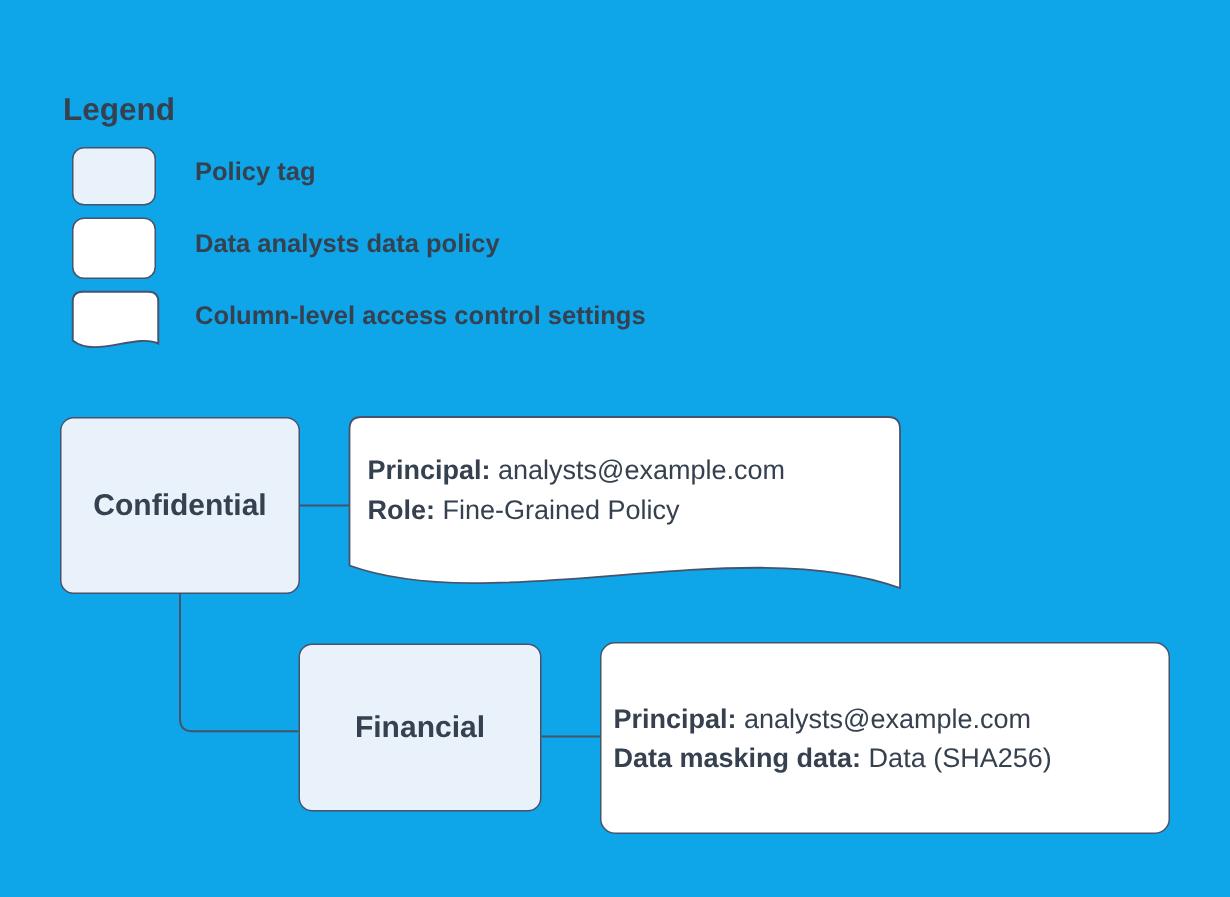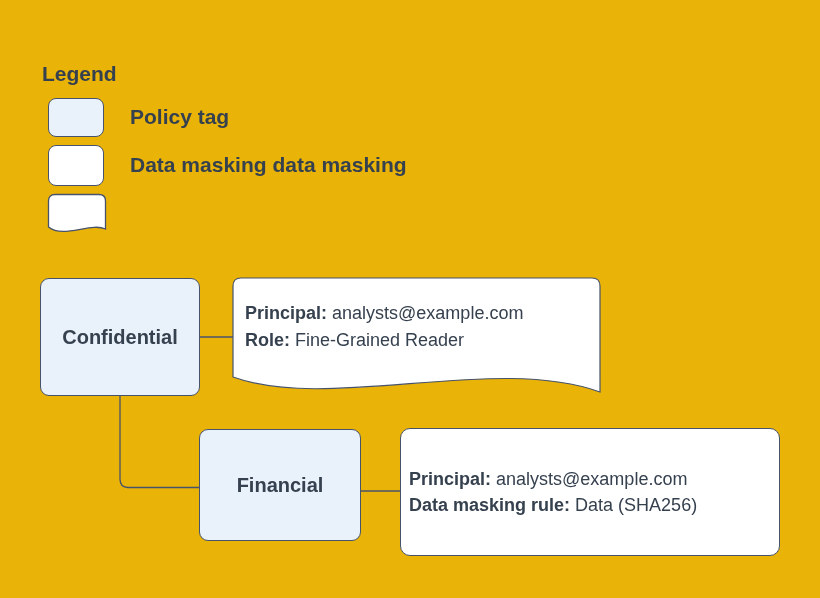--- a/index.html
+++ b/index.html
@@ -1,36 +1,36 @@
 <!DOCTYPE html>
 <html><head>
 <meta charset="utf-8">
 <style>
   html,body{margin:0;padding:0;background:#ffffff;}
   #canvas{
     position:relative;
     width:820px;height:598px;
-    background:#eab308;
+    background:#0ea5e9;
     font-family:"Liberation Sans", sans-serif;
     color:#36414f;
     overflow:hidden;
   }
   .abs{position:absolute;}
   
   .legend-title{
     left:42px;top:62px;
     font-size:21px;font-weight:bold;
   }
   .swatch{
     width:56px;border:1px solid #47536b;border-radius:8px;
     box-sizing:border-box;background:#ffffff;
   }
   .swatch.blue{background:#e9f1fb;}
   .legend-label{
-    left:130px;font-size:21px;font-weight:bold;white-space:nowrap;
+    left:130px;font-size:17px;font-weight:bold;white-space:nowrap;
   }
   
   .policy-tag{
     background:#e9f1fb;border:1px solid #47536b;border-radius:9px;
     box-sizing:border-box;
     display:flex;align-items:center;justify-content:center;
     font-size:20px;font-weight:bold;
   }
   .data-policy-box{
     background:#ffffff;border:1px solid #47536b;border-radius:10px;
@@ -50,48 +50,49 @@
 <body>
 
 <div id="canvas">
 
   <div class="abs legend-title">Legend</div>
 
   <div class="abs swatch blue" style="left:48px;top:98px;height:39px;"></div>
   <div class="abs legend-label" style="top:105px;">Policy tag</div>
 
   <div class="abs swatch" style="left:48px;top:145px;height:41px;"></div>
-  <div class="abs legend-label" style="top:153px;">Data masking data masking</div>
+  <div class="abs legend-label" style="top:153px;">Data analysts data policy</div>
 
   <svg class="abs" style="left:47px;top:193px;" width="60" height="47" viewBox="0 0 60 47">
     <path d="M 8 1.5 H 52 Q 58.5 1.5 58.5 8 V 36 C 44 29 16 46 1.5 34 V 8 Q 1.5 1.5 8 1.5 Z" fill="#ffffff" stroke="#47536b" stroke-width="1.3"></path>
   </svg>
+  <div class="abs legend-label" style="top:201px;">Column-level access control settings</div>
 
   <svg class="abs overlay" width="820" height="598" viewBox="0 0 820 598">
 
     <path d="M 241 278 H 592 Q 600 278 600 286 L 600 392 C 495 354 330 412 233 377 L 233 286 Q 233 278 241 278 Z" fill="#ffffff" stroke="#47536b" stroke-width="1.2"></path>
 
     <path d="M 200 337 H 233" fill="none" stroke="#47536b" stroke-width="1.3"></path>
 
     <path d="M 120 396 V 479 Q 120 487.5 128 487.5 H 199" fill="none" stroke="#47536b" stroke-width="1.3"></path>
 
     <path d="M 361 491 H 400" fill="none" stroke="#47536b" stroke-width="1.3"></path>
   </svg>
 
   <div class="abs policy-tag" style="left:40px;top:278px;width:160px;height:118px;">
     <span>Confidential</span>
   </div>
 
   <div class="abs doc-text" style="left:245px;top:300px;">
     <div class="line"><b>Principal:</b> <span>analysts@example.com</span></div>
-    <div class="line"><b>Role:</b> <span>Fine-Grained Reader</span></div>
+    <div class="line"><b>Role:</b> <span>Fine-Grained Policy</span></div>
   </div>
 
   <div class="abs policy-tag" style="left:199px;top:429px;width:162px;height:112px;">
     <span>Financial</span>
   </div>
 
   <div class="abs data-policy-box" style="left:400px;top:428px;width:380px;height:128px;">
     <div class="line"><b>Principal:</b> <span>analysts@example.com</span></div>
-    <div class="line"><b>Data masking rule:</b> <span>Data (SHA256)</span></div>
+    <div class="line"><b>Data masking data:</b> <span>Data (SHA256)</span></div>
   </div>
 
 </div>
 
 </body></html>

